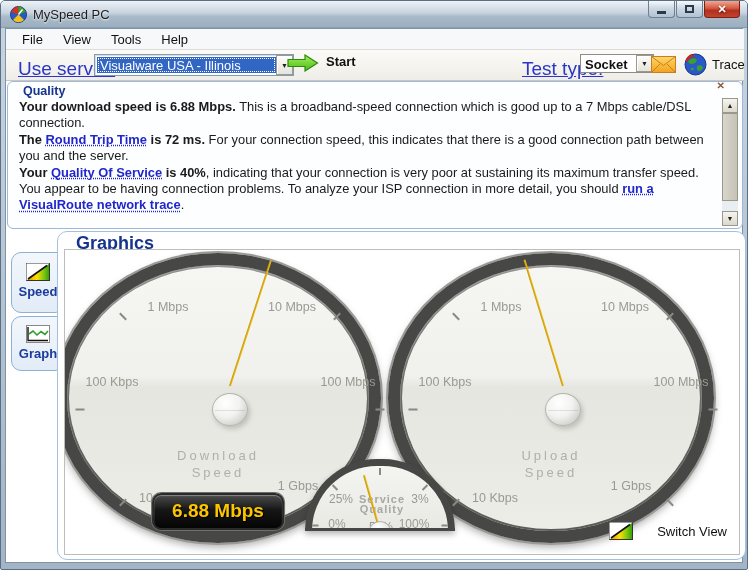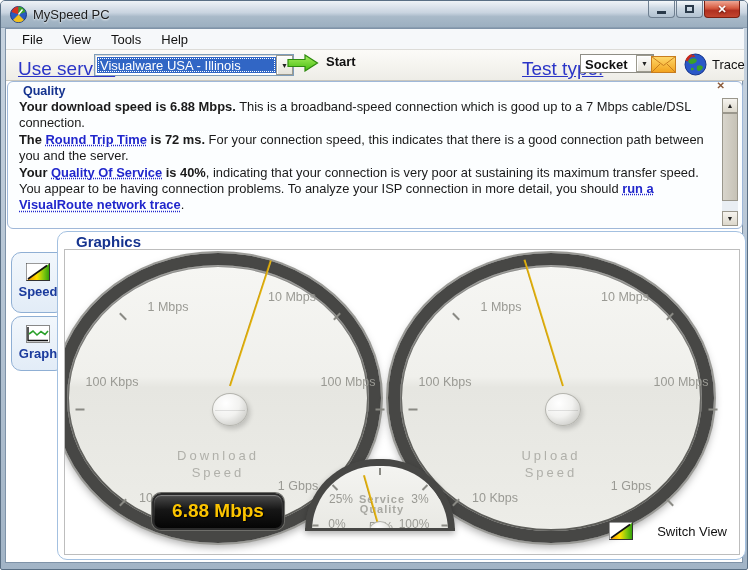--- a/index.html
+++ b/index.html
@@ -71,34 +71,34 @@
   
   .tab { position:absolute; left:10px; width:54px; background:linear-gradient(180deg,#f2f7fc,#e2ecf7);
     border:1px solid #8fafd4; border-radius:10px 0 10px 10px; display:flex; flex-direction:column;
     align-items:center; cursor:pointer; }
   .tab-speed { top:251px; height:61px; padding-top:10px; }
   .tab-graph { top:315px; height:55px; padding-top:8px; }
   .tab-label { font-size:13px; font-weight:bold; color:#1a3a9c; margin-top:3px; }
   
   .gpanel { position:absolute; left:56px; top:230px; width:689px; height:329px; background:#fff;
     border:1px solid #a3c0e0; border-radius:10px; }
-  .g-title { position:absolute; left:18px; top:1px; font-size:15px; font-weight:bold; color:#15338f; }
+  .g-title { position:absolute; left:18px; top:1px; font-size:18px; font-weight:bold; color:#15338f; }
   .canvas { position:absolute; left:6px; top:17px; width:676px; height:306px; background:#fff;
     border:1px solid #bdbdbd; overflow:hidden; }
   
   .gauge { position:absolute; width:326px; height:290px; border-radius:50%;
     border:12px solid #474745;
     background:linear-gradient(180deg,#f6f6f3 0%,#f0f0ec 42%,#e6e6e1 46%,#ededE8 100%);
     box-shadow:0 0 0 2px #9a9a96, 0 4px 9px rgba(0,0,0,.35),
       inset 0 2px 3px rgba(255,255,255,.5), inset 0 0 0 2px #5c5c58; }
   .gauge-dl { left:-10px; top:3px; }
   .gauge-ul { left:323px; top:3px; }
   .slabel { position:absolute; transform:translate(-50%,-50%); font-size:12.5px; color:#9a9a94; white-space:nowrap; }
   .s0 { left:95px;  top:233px; } .s1 { left:45px;  top:117px; } .s2 { left:101px; top:42px; }
-  .s3 { left:225px; top:32px; }  .s4 { left:281px; top:117px; } .s5 { left:231px; top:221px; }
+  .s3 { left:225px; top:42px; }  .s4 { left:281px; top:117px; } .s5 { left:231px; top:221px; }
   .tick { position:absolute; width:2px; height:9px; background:#8a8a84; }
   .t0 { left:55px;  top:233px; transform:rotate(-135deg); }
   .t1 { left:12px;  top:140px; transform:rotate(-90deg); }
   .t2 { left:55px;  top:47px;  transform:rotate(-45deg); }
   .t3 { left:269px; top:47px;  transform:rotate(45deg); }
   .t4 { left:312px; top:140px; transform:rotate(90deg); }
   .t5 { left:269px; top:233px; transform:rotate(135deg); }
   .needle { position:absolute; left:162px; bottom:145px; width:2px; height:132px;
     background:linear-gradient(90deg,#c69500,#efc11e); transform-origin:50% 100%; }
   .hub { position:absolute; left:145px; top:128px; width:36px; height:33px; border-radius:50%;

